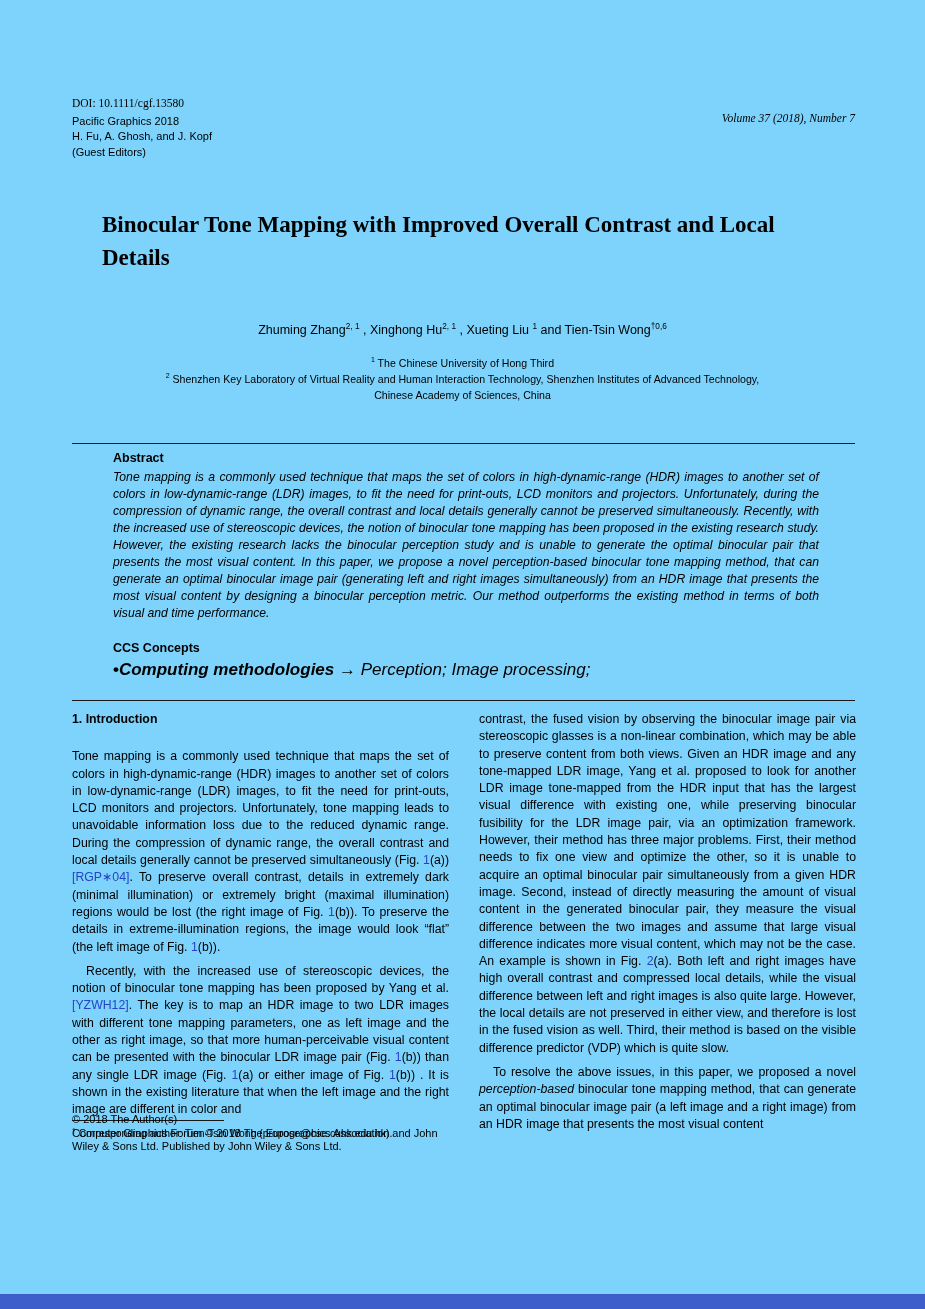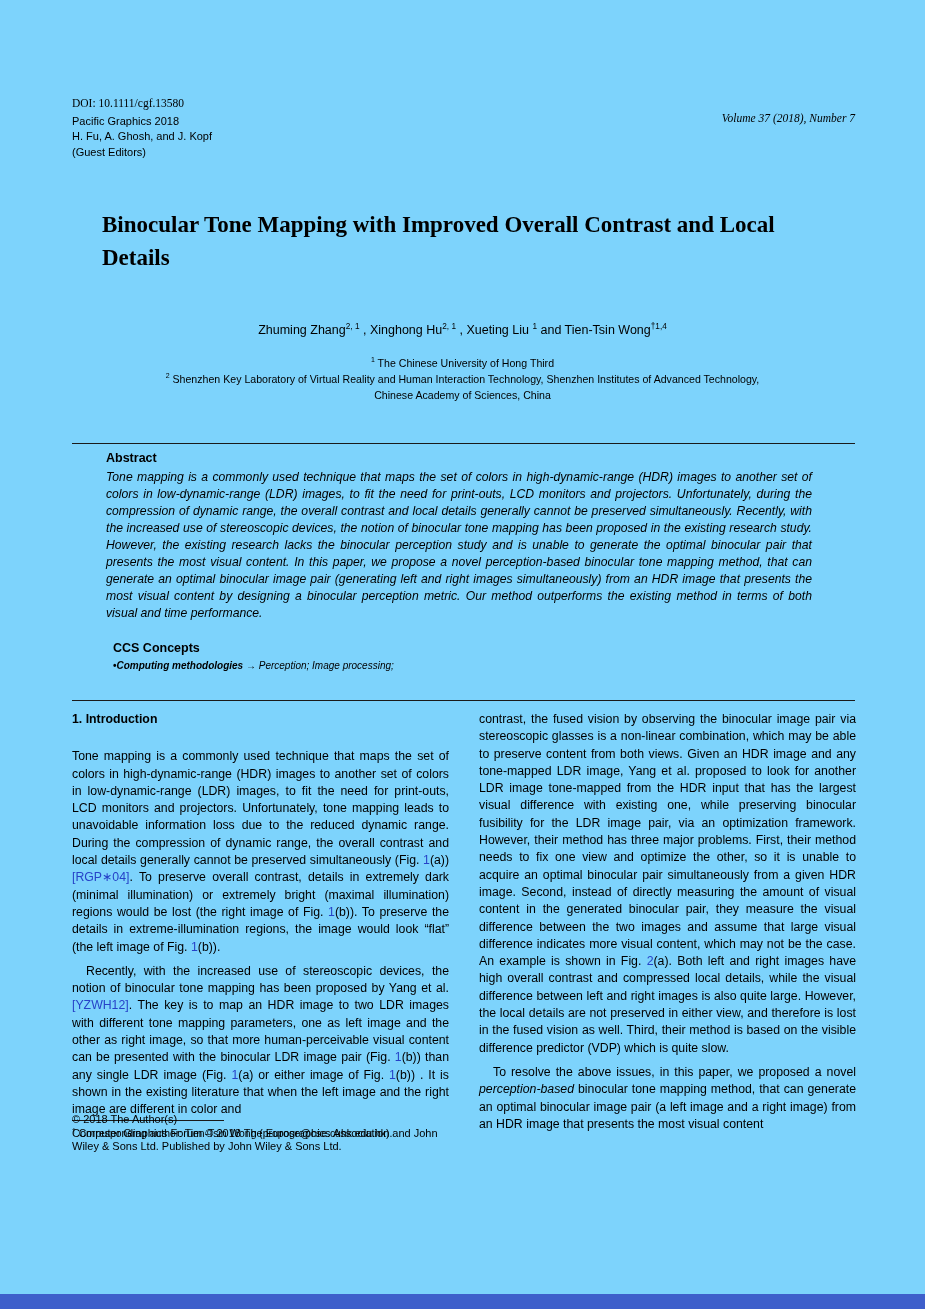--- a/index.html
+++ b/index.html
@@ -20,26 +20,26 @@
     position:absolute; left:102px; right:102px; top:208px; text-align:left;
     font-family:"Liberation Serif", serif; font-weight:bold;
     font-size:23px; line-height:33px;
   }
   .authors { position:absolute; left:0; right:0; top:323px; text-align:center; font-size:12.5px; }
   .affils { position:absolute; left:0; right:0; top:355px; text-align:center; font-size:10.6px; line-height:16px; }
   sup { font-size:0.66em; vertical-align:super; line-height:0; }
   .rule { position:absolute; left:72px; right:70px; height:0; border-top:1px solid #1a1a1a; }
   .rule-1 { top:443px; }
   .rule-2 { top:700px; }
-  .abstract { position:absolute; left:106px; width:706px; top:451px; }
+  .abstract { position:absolute; left:113px; width:706px; top:451px; }
   .abstract h3 { font-size:12.5px; margin-bottom:4px; }
   .abstract .abs-text { font-style:italic; font-size:12.2px; line-height:17px; text-align:justify; }
   .ccs { position:absolute; left:113px; width:706px; top:641px; }
   .ccs h3 { font-size:12.5px; margin-bottom:5px; }
-  .ccs .ccs-line { font-size:10px; }
+  .ccs .ccs-line { font-size:17px; }
   .b  { font-weight:bold; }
   .it { font-style:italic; }
   .bi { font-weight:bold; font-style:italic; }
   .link { color:var(--link_blue, #2642C8); }
   .columns { position:absolute; left:72px; top:711px; width:784px; display:flex; gap:30px; }
   .col { width:377px; font-size:12.3px; line-height:17.3px; text-align:justify; }
   .col h2 { font-size:12.3px; margin-bottom:20px; }
   .col p { margin-bottom:7px; }
   .col p.indent { text-indent:14px; }
   .footnote { position:absolute; left:72px; top:1120px; width:377px; font-size:10.4px; }
@@ -59,21 +59,21 @@
     <div class="doi">DOI: 10.1111/cgf.13580</div>
     <div>Pacific Graphics 2018</div>
     <div>H. Fu, A. Ghosh, and J. Kopf</div>
     <div>(Guest Editors)</div>
   </div>
 
   <div class="volume">Volume 37 (2018), Number 7</div>
 
   <h1 class="title">Binocular Tone Mapping with Improved Overall Contrast and Local Details</h1>
 
-  <div class="authors"><span>Zhuming Zhang</span><sup>2, 1</sup><span> , Xinghong Hu</span><sup>2, 1</sup><span> , Xueting Liu </span><sup>1</sup><span> and Tien-Tsin Wong</span><sup>†1,4</sup></div>
+  <div class="authors"><span>Zhuming Zhang</span><sup>2, 1</sup><span> , Xinghong Hu</span><sup>2, 1</sup><span> , Xueting Liu </span><sup>1</sup><span> and Tien-Tsin Wong</span><sup>†0,6</sup></div>
 
   <div class="affils">
     <div><sup>1</sup><span> The Chinese University of Hong Third</span></div>
     <div><sup>2</sup><span> Shenzhen Key Laboratory of Virtual Reality and Human Interaction Technology, Shenzhen Institutes of Advanced Technology,</span></div>
     <div>Chinese Academy of Sciences, China</div>
   </div>
 
   <div class="rule rule-1"></div>
 
   <div class="abstract">

